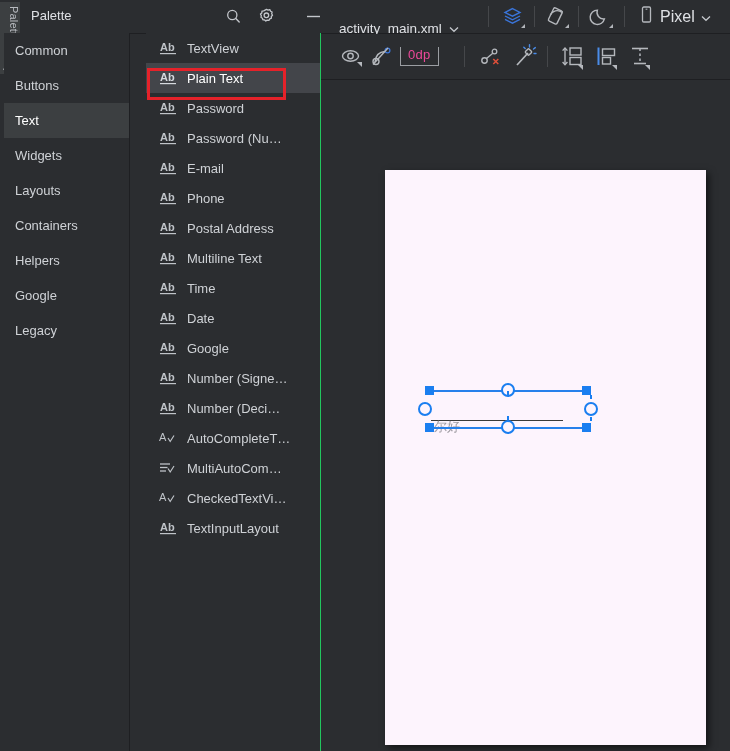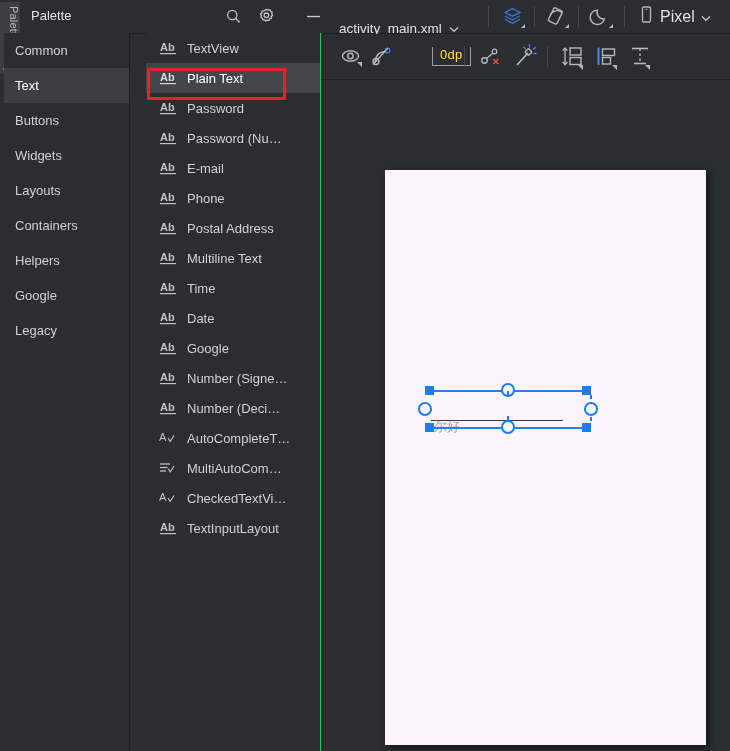--- a/index.html
+++ b/index.html
@@ -217,24 +217,23 @@
   .dtb-sep {
     position: absolute;
     top: 12px;
     width: 1px; height: 21px;
     background: #45474a;
   }
   .odp-box {
     position: absolute;
     top: 13px;
     font-size: 13px;
-    color: #fde047;
+    color: #ec4899;
     letter-spacing: .3px;
     cursor: pointer;
-    margin-left: 32px;
   }
   .odp-brackets {
     position: relative;
     padding: 0 7px 3px 7px;
     border-bottom: 1px solid #9b9ea3;
     border-left: 1px solid #9b9ea3;
     border-right: 1px solid #9b9ea3;
   }
 
   
@@ -340,22 +339,22 @@
 
     <div class="hdr-btn" style="left:283px;">
       <svg width="21" height="21" viewBox="0 0 21 21">
         <line x1="4" y1="10.5" x2="17" y2="10.5" stroke="#c3c6cb" stroke-width="1.4"></line>
       </svg>
     </div>
   </div>
 
   <div class="cat-col">
     <div class="cat-item"><span>Common</span></div>
+    <div class="cat-item"><span>Buttons</span></div>
     <div class="cat-item selected"><span>Text</span></div>
-    <div class="cat-item"><span>Buttons</span></div>
     <div class="cat-item"><span>Widgets</span></div>
     <div class="cat-item"><span>Layouts</span></div>
     <div class="cat-item"><span>Containers</span></div>
     <div class="cat-item"><span>Helpers</span></div>
     <div class="cat-item"><span>Google</span></div>
     <div class="cat-item"><span>Legacy</span></div>
   </div>
 
   <div class="widget-col">
 

